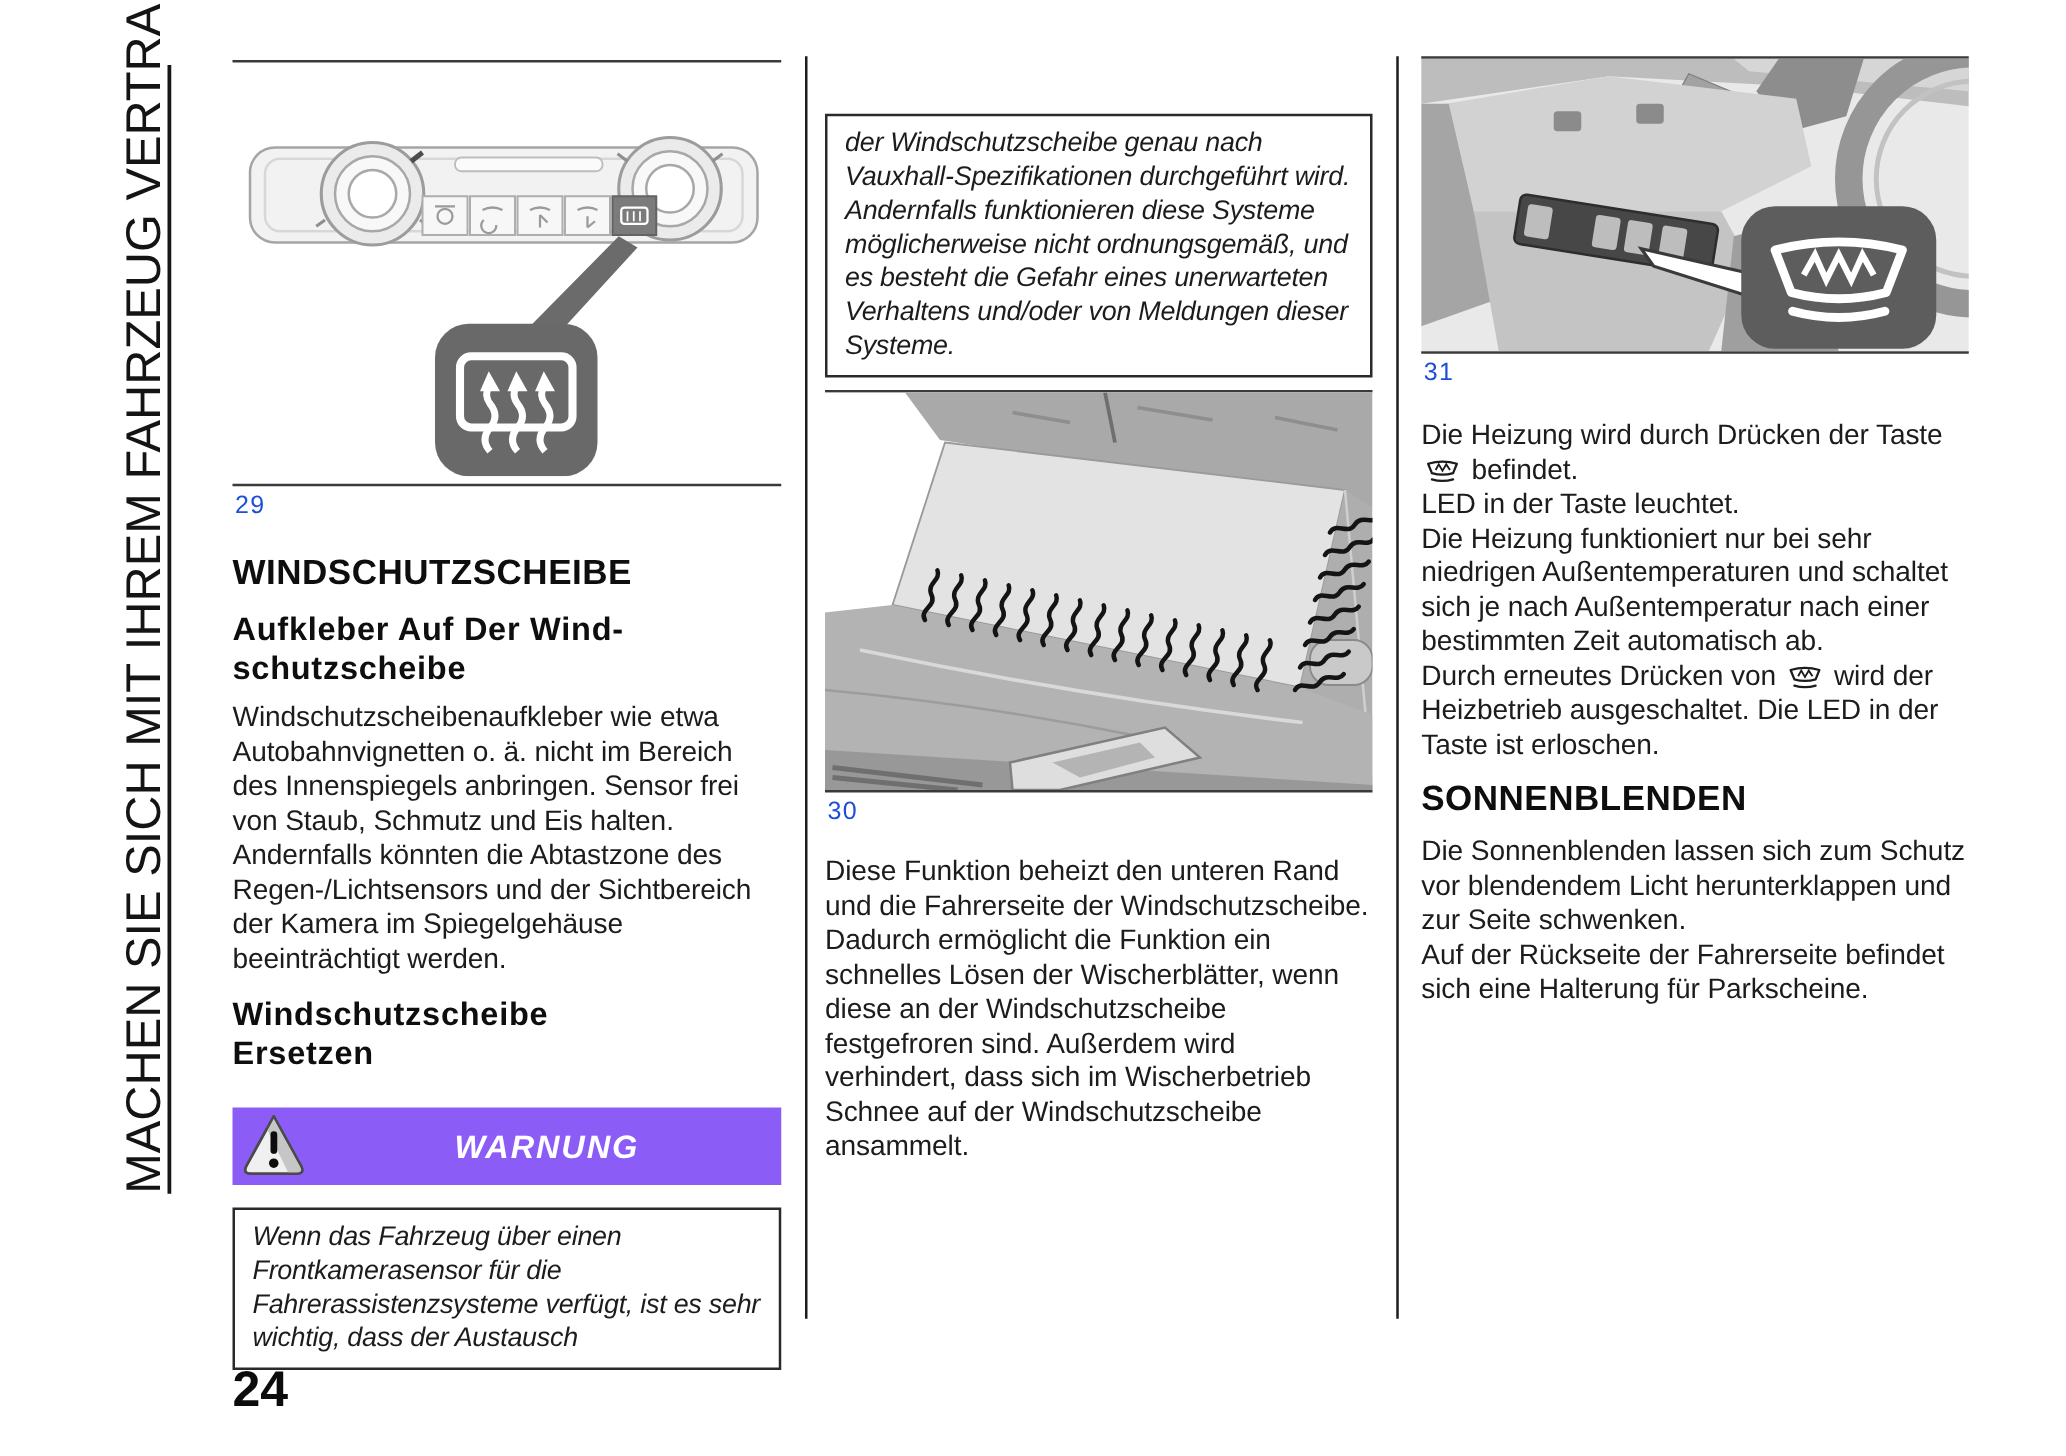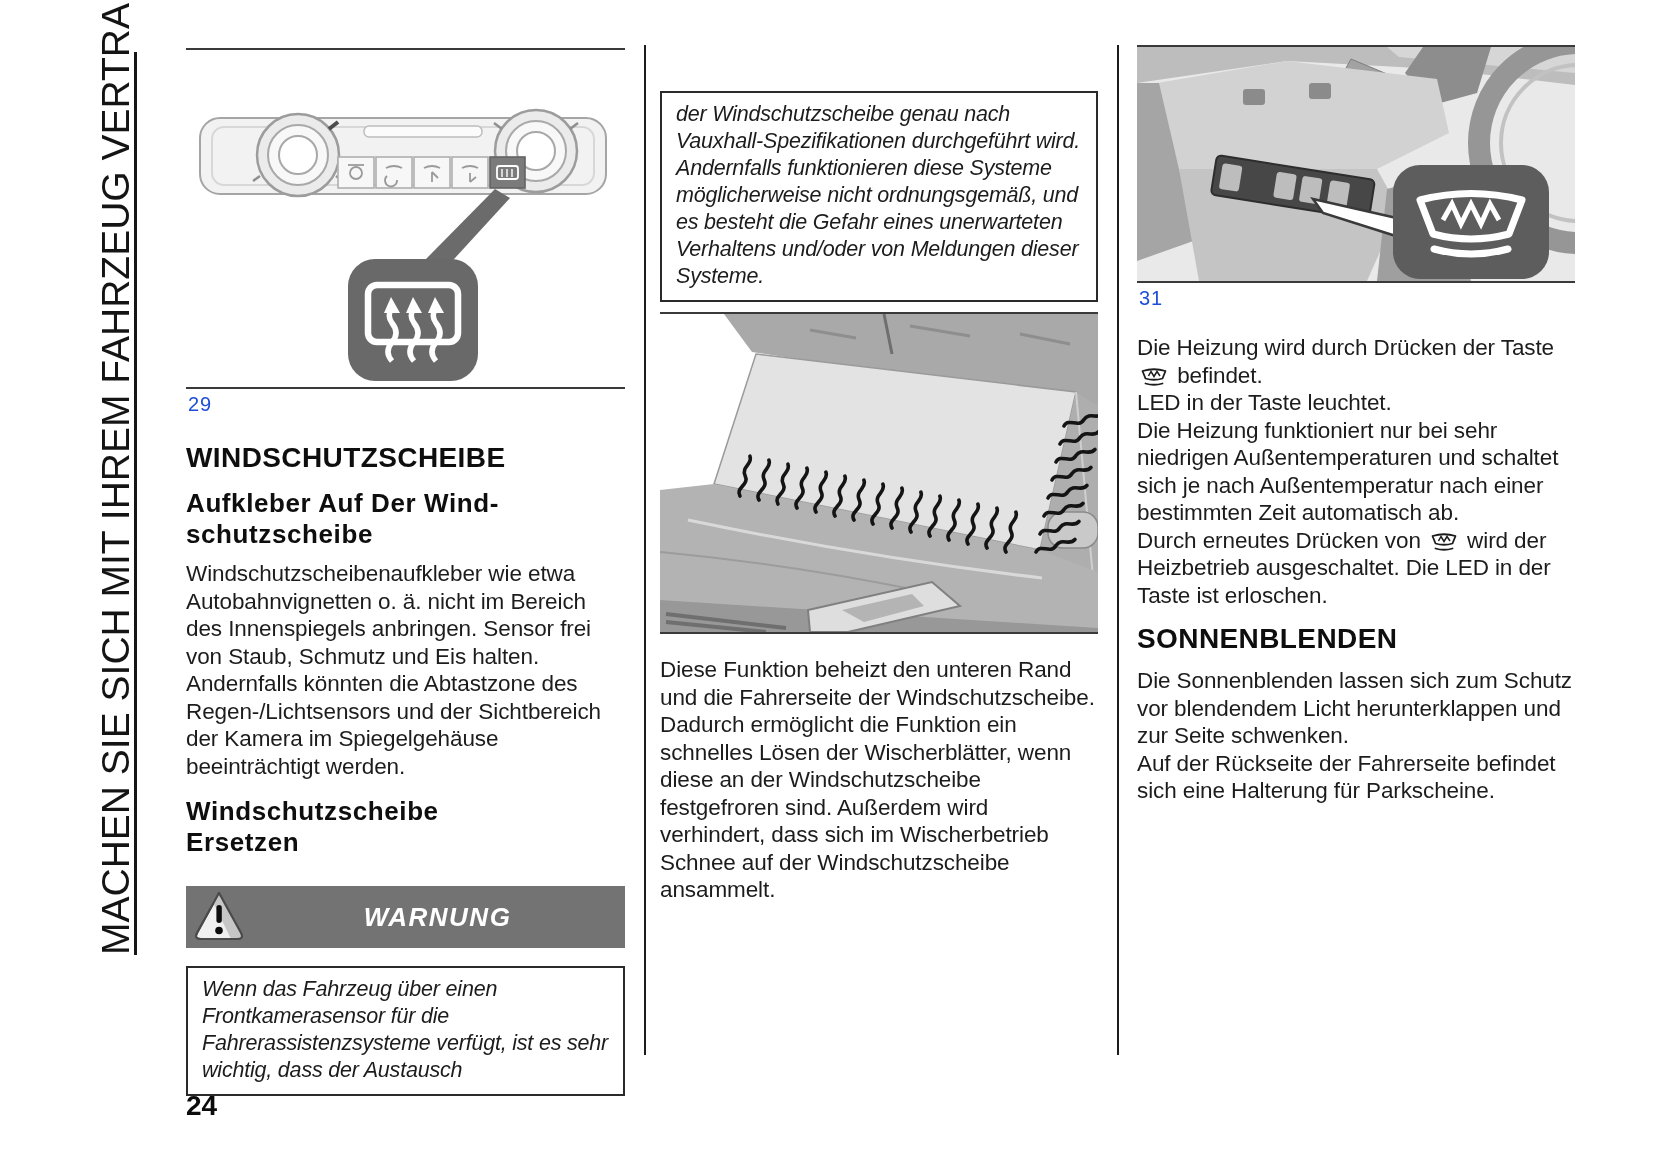--- a/index.html
+++ b/index.html
@@ -27,31 +27,31 @@
   
   .h1{font-size:28px;font-weight:900;letter-spacing:.4px;color:#0e0e0e;line-height:32px;}
   .h2{font-size:26px;font-weight:800;letter-spacing:.6px;color:#0e0e0e;line-height:31px;}
   .body{font-size:22.5px;line-height:27.5px;color:#1c1c1c;letter-spacing:-.1px;}
   .body .para{display:block;}
   .note{
     border:2px solid #2a2a2a;padding:8px 14px 10px 14px;
     font-style:italic;font-size:21.5px;line-height:27px;color:#1c1c1c;letter-spacing:-.2px;margin-top:41px;
   }
   
-  .warn-banner{position:relative;height:62px;background:#737373;}
+  .warn-banner{position:relative;height:62px;background:#8b5cf6;}
   .warn-banner .warn-icon{position:absolute;left:4px;top:2px;}
   .warn-banner .warn-word{
     position:absolute;left:64px;right:0;top:0;height:62px;display:flex;align-items:center;justify-content:center;
     color:#ffffff;font-style:italic;font-weight:900;font-size:26px;letter-spacing:1.5px;
   }
   
   .inline-icon{display:inline-block;vertical-align:-4px;margin:0 2px;}
   
   .figsvg{display:block;}
-  .pagenum{position:absolute;left:186px;top:1090px;font-size:28px;font-weight:900;color:#0c0c0c;}.mt6{margin-top:6px;}.mt10{margin-top:10px;}
+  .pagenum{position:absolute;left:186px;top:1090px;font-size:40px;font-weight:900;color:#0c0c0c;}.mt6{margin-top:6px;}.mt10{margin-top:10px;}
   .mt14{margin-top:14px;}.mt16{margin-top:16px;}.mt22{margin-top:22px;}.mt24{margin-top:24px;}
   .mt26{margin-top:26px;}.mt28{margin-top:28px;}.mt18{margin-top:18px;}.mt12{margin-top:12px;}
 </style>
 </head>
 <body>
 
 <div class="page">
 
   <div class="sidebar-rule"></div>
   <div class="sidebar-title">MACHEN SIE SICH MIT IHREM FAHRZEUG VERTRAUT</div>
@@ -198,20 +198,21 @@
         <use href="#hw" transform="translate(396,148) rotate(72)"></use>
           <use href="#hw" transform="translate(392,166) rotate(72)"></use>
         <use href="#hw" transform="translate(388,184) rotate(72)"></use>
           <use href="#hw" transform="translate(384,202) rotate(72)"></use>
         <use href="#hw" transform="translate(380,220) rotate(72)"></use>
           <use href="#hw" transform="translate(376,238) rotate(72)"></use>
       </g>
     </svg>
 
     <div class="fig-rule"></div>
+    <div class="fig-label">30</div>
 
     <div class="body mt22">
       <span class="para">Diese Funktion beheizt den unteren Rand und die Fahrerseite der Windschutzscheibe.</span>
       <span class="para">Dadurch ermöglicht die Funktion ein schnelles Lösen der Wischerblätter, wenn diese an der Windschutzscheibe festgefroren sind. Außerdem wird verhindert, dass sich im Wischerbetrieb Schnee auf der Windschutzscheibe ansammelt.</span>
     </div>
   </div>
 
   <div class="col col3">
     <div class="fig-rule"></div>
 

